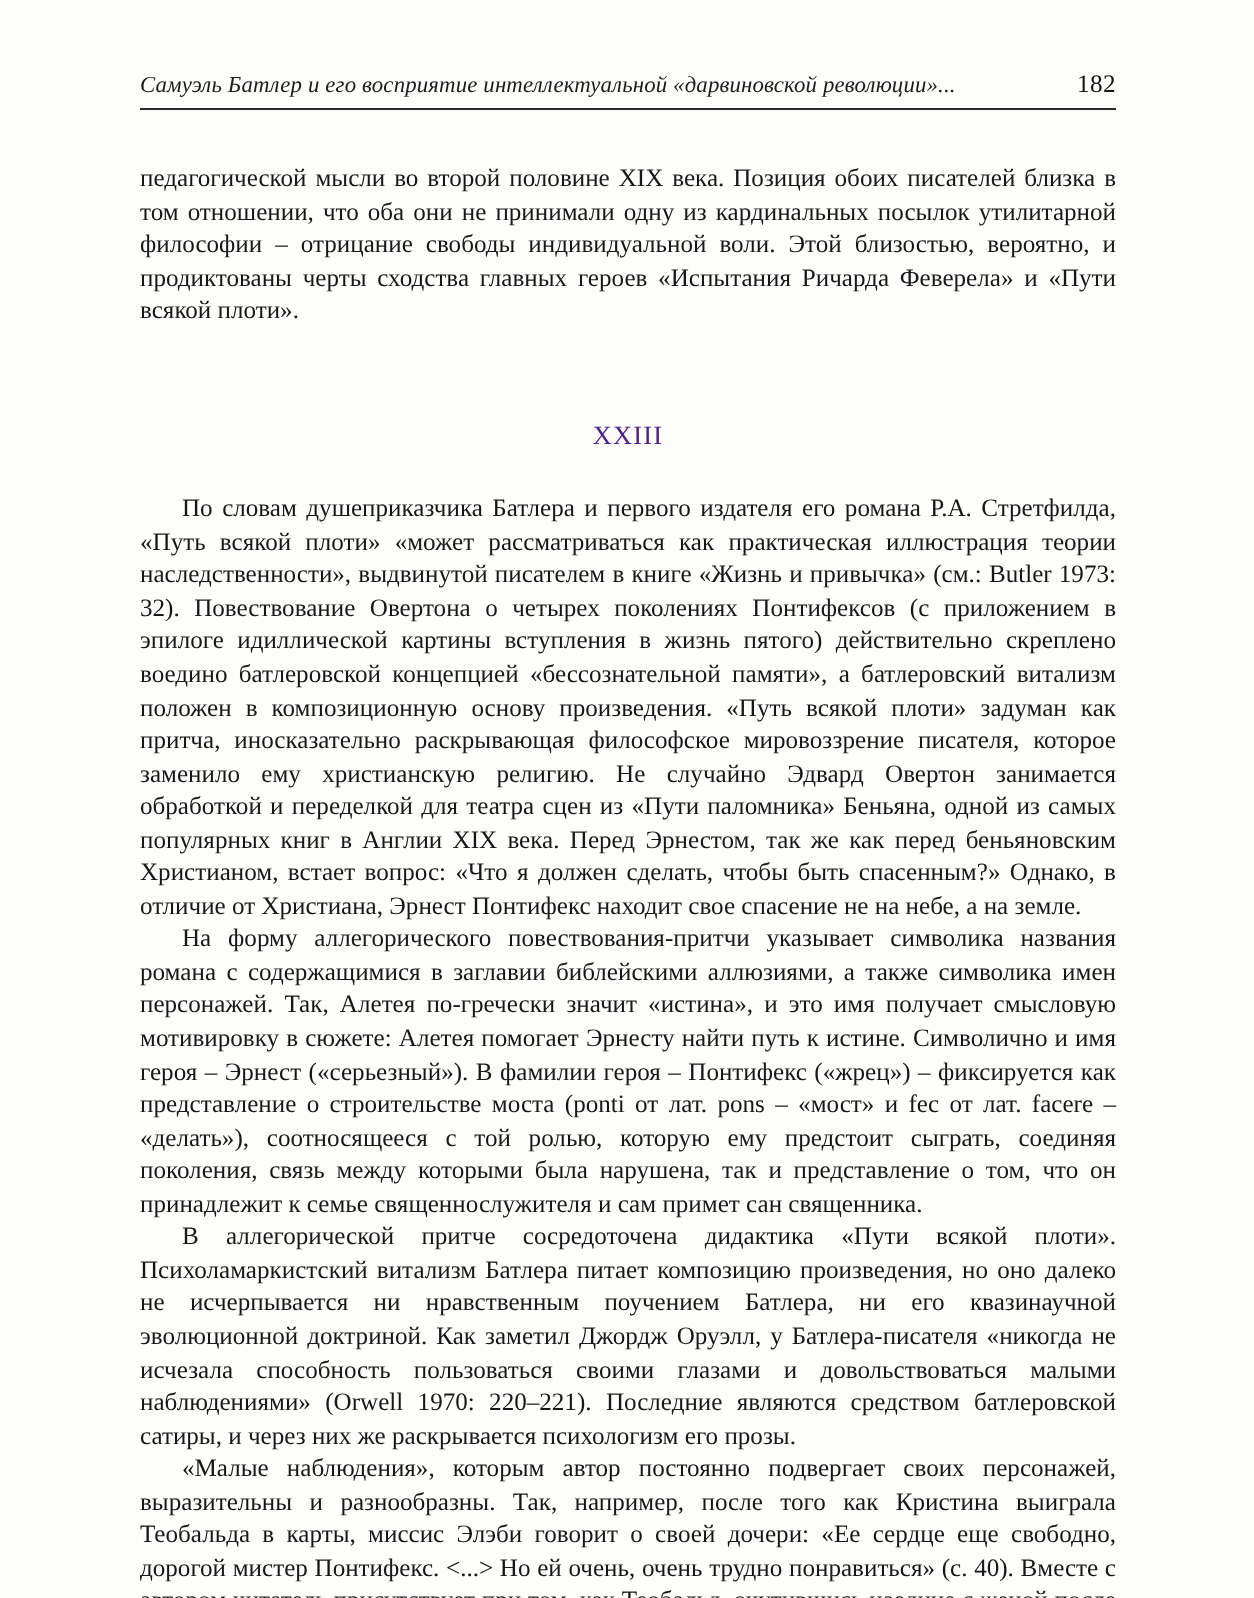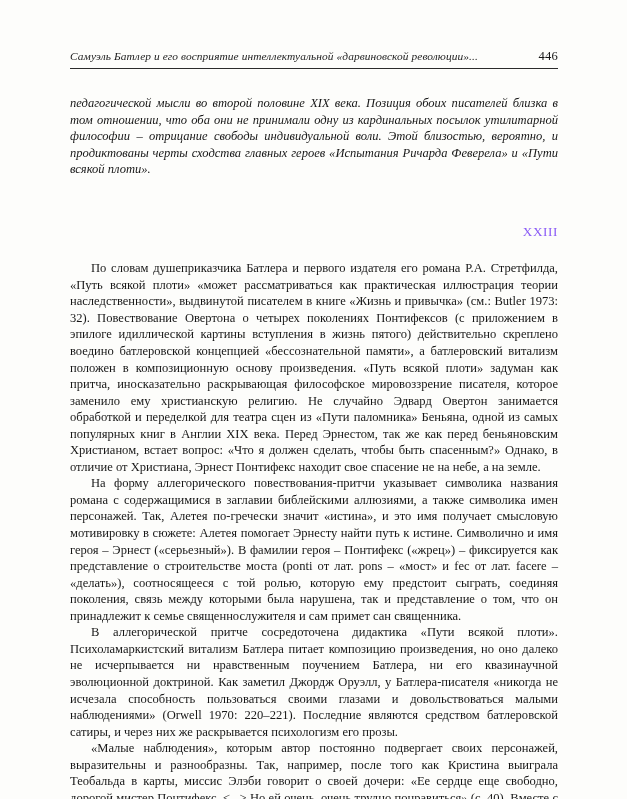--- a/index.html
+++ b/index.html
@@ -24,21 +24,21 @@
     position: absolute;
     left: 70px;
     top: 0;
     width: 488px;
   }
 
   
   .runhead {
     position: relative;
     height: 30px;
-    padding-top: 49px;
+    padding-top: 35px;
     box-sizing: content-box;
   }
   .runhead-inner {
     display: flex;
     align-items: baseline;
     justify-content: space-between;
     width: 100%;
   }
   .runhead-title {
     font-style: italic;
@@ -70,43 +70,42 @@
     text-justify: inter-word;
     hyphens: manual;
     color: #171717;
   }
   .body-text p {
     margin: 0;
     text-indent: 21px;
   }
   .body-text p.noindent {
     text-indent: 0;
-    font-style: italic;
   }
   .it { }
 
   
   .section-number {
-    text-align: right;
+    text-align: center;
     font-size: 13.2px;
     letter-spacing: 0.6px;
     margin: 46px 0 20px 0;
-    color: #8b5cf6;
+    color: #4c1d95;
   }
 </style>
 </head>
 <body>
 
 <div class="page">
   <div class="content">
 
     <div class="runhead">
       <div class="runhead-inner">
         <span class="runhead-title">Самуэль Батлер и его восприятие интеллектуальной «дарвиновской революции»...</span>
-        <span class="runhead-folio">446</span>
+        <span class="runhead-folio">182</span>
       </div>
       <div class="runhead-rule"></div>
     </div>
 
     <div class="body-text">
 
       <p class="noindent">педагогической мысли во второй половине XIX века. Позиция обоих писателей близка в том отношении, что оба они не принимали одну из кардинальных посылок утилитарной философии – отрицание свободы индивидуальной воли. Этой близостью, вероятно, и продиктованы черты сходства главных героев «Испытания Ричарда Феверела» и «Пути всякой плоти».</p>
 
       <div class="section-number">XXIII</div>
 

